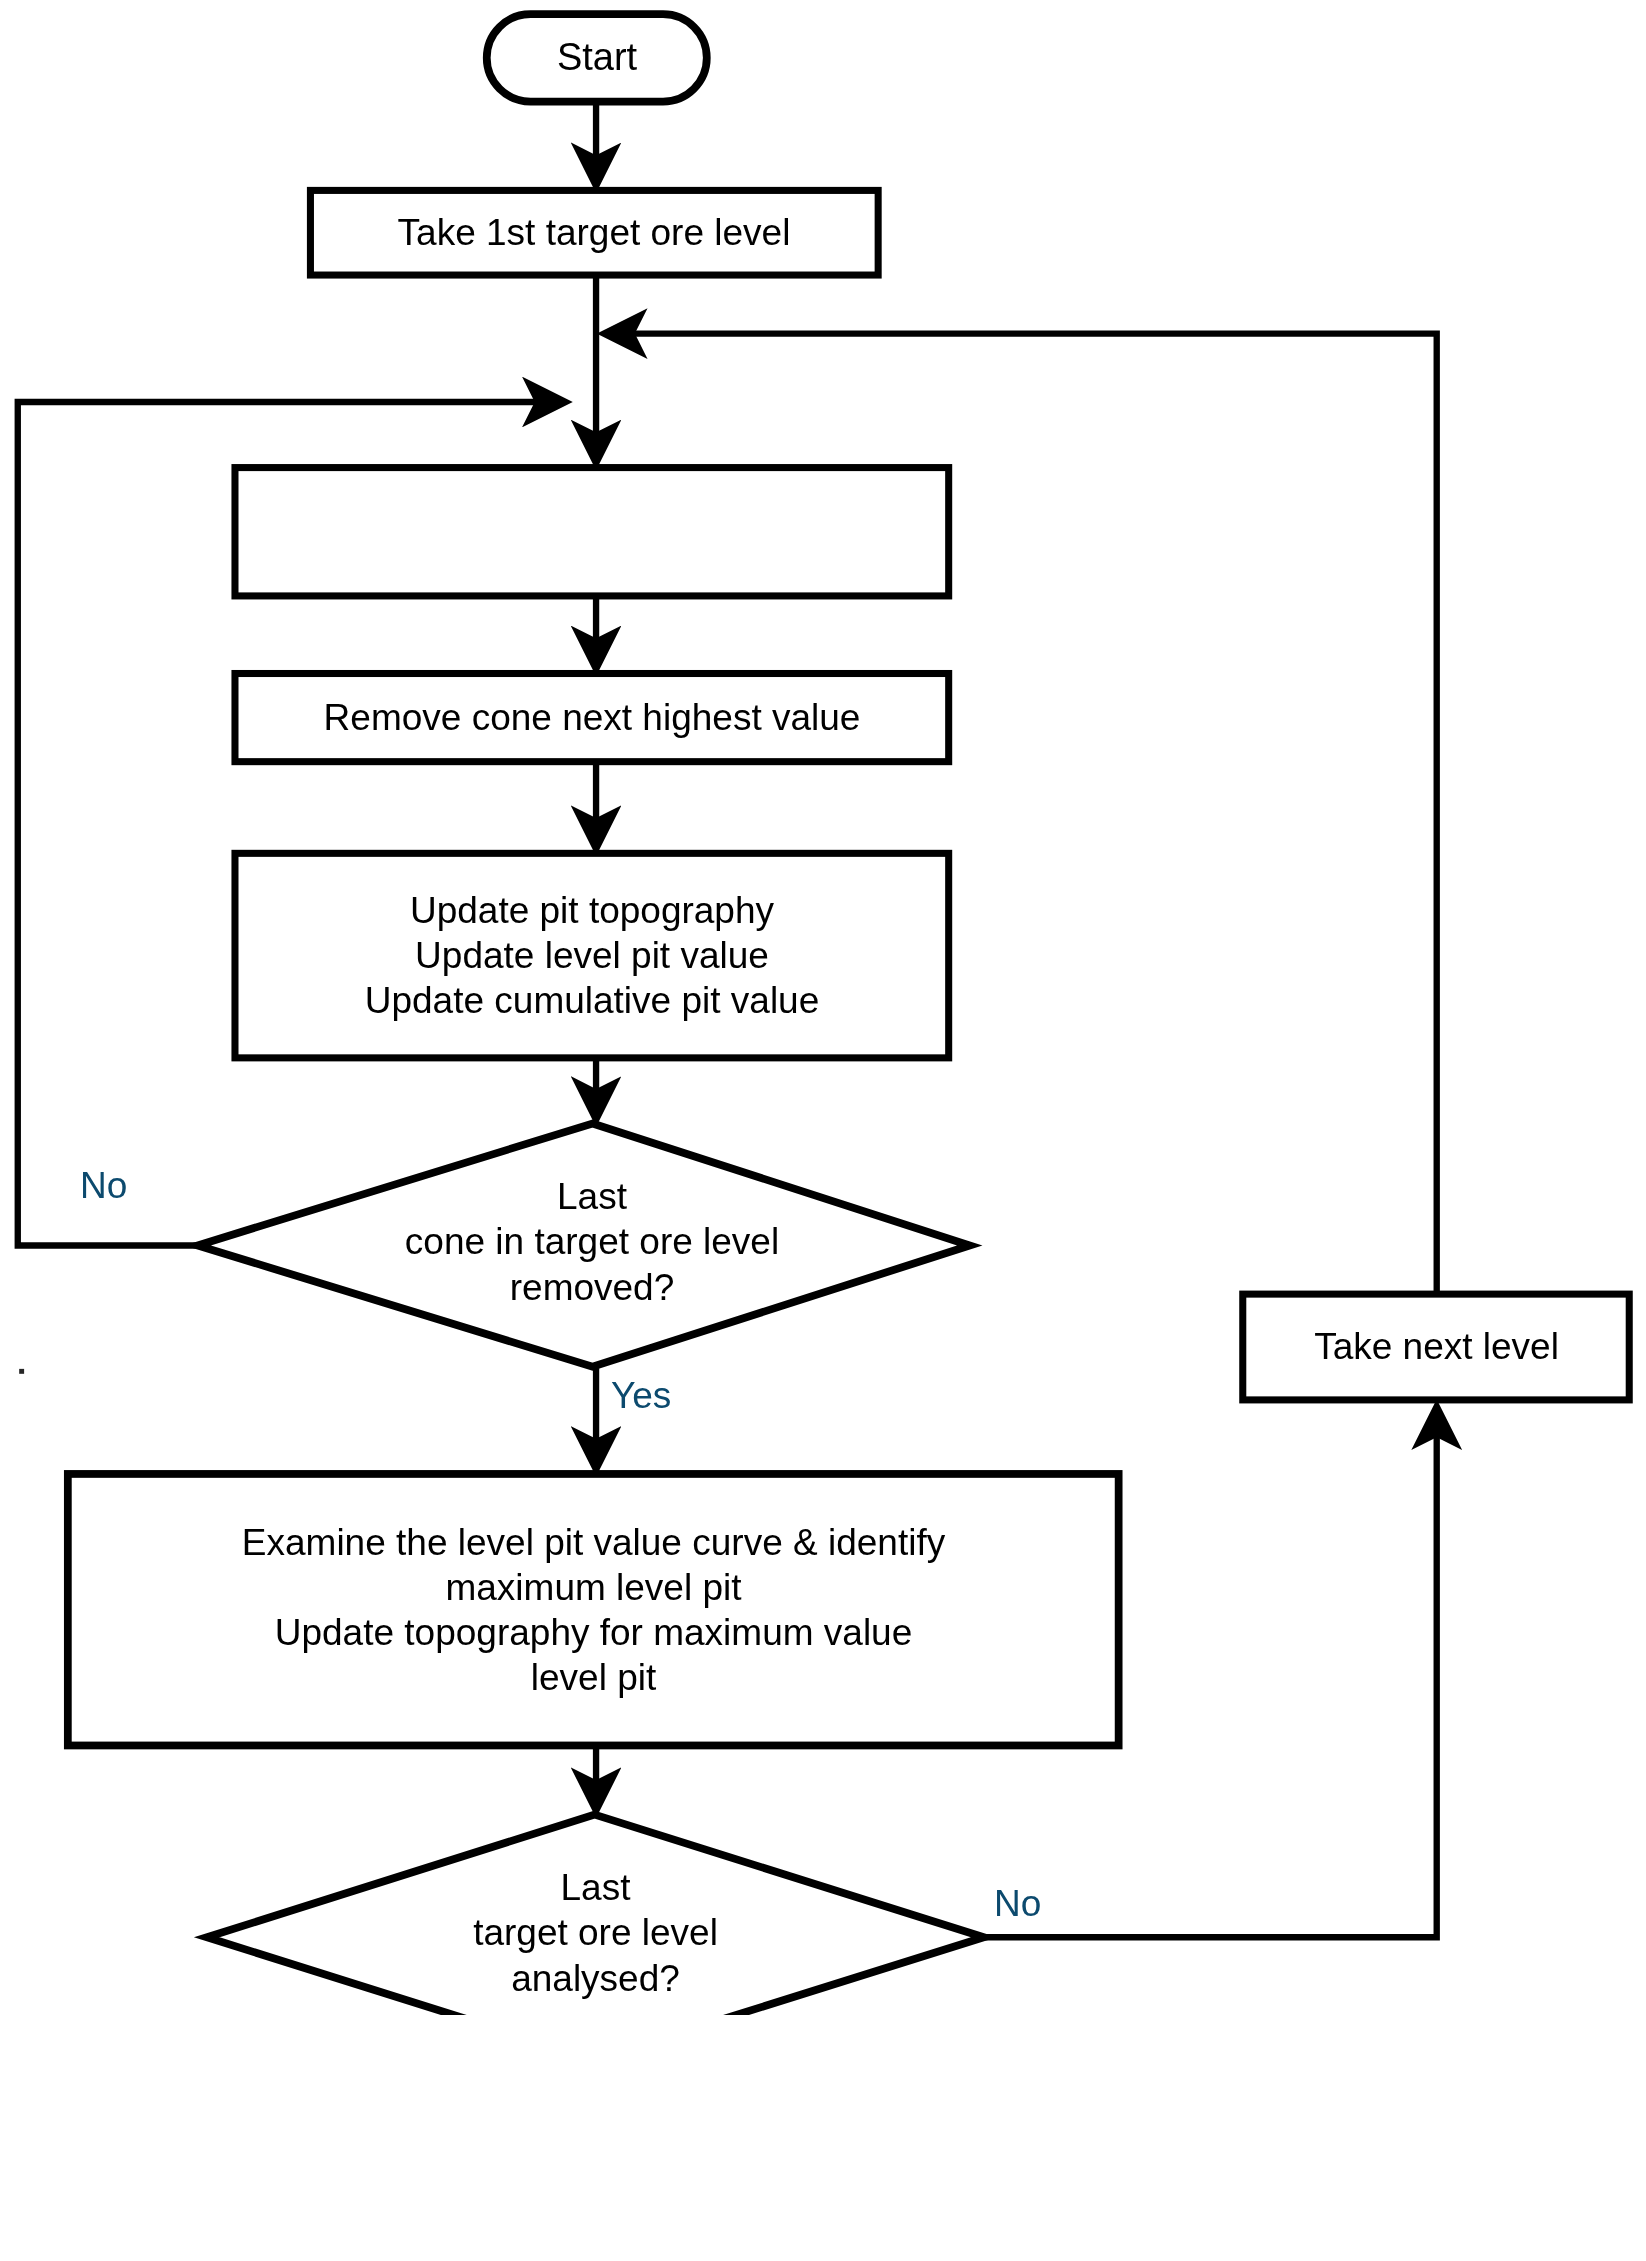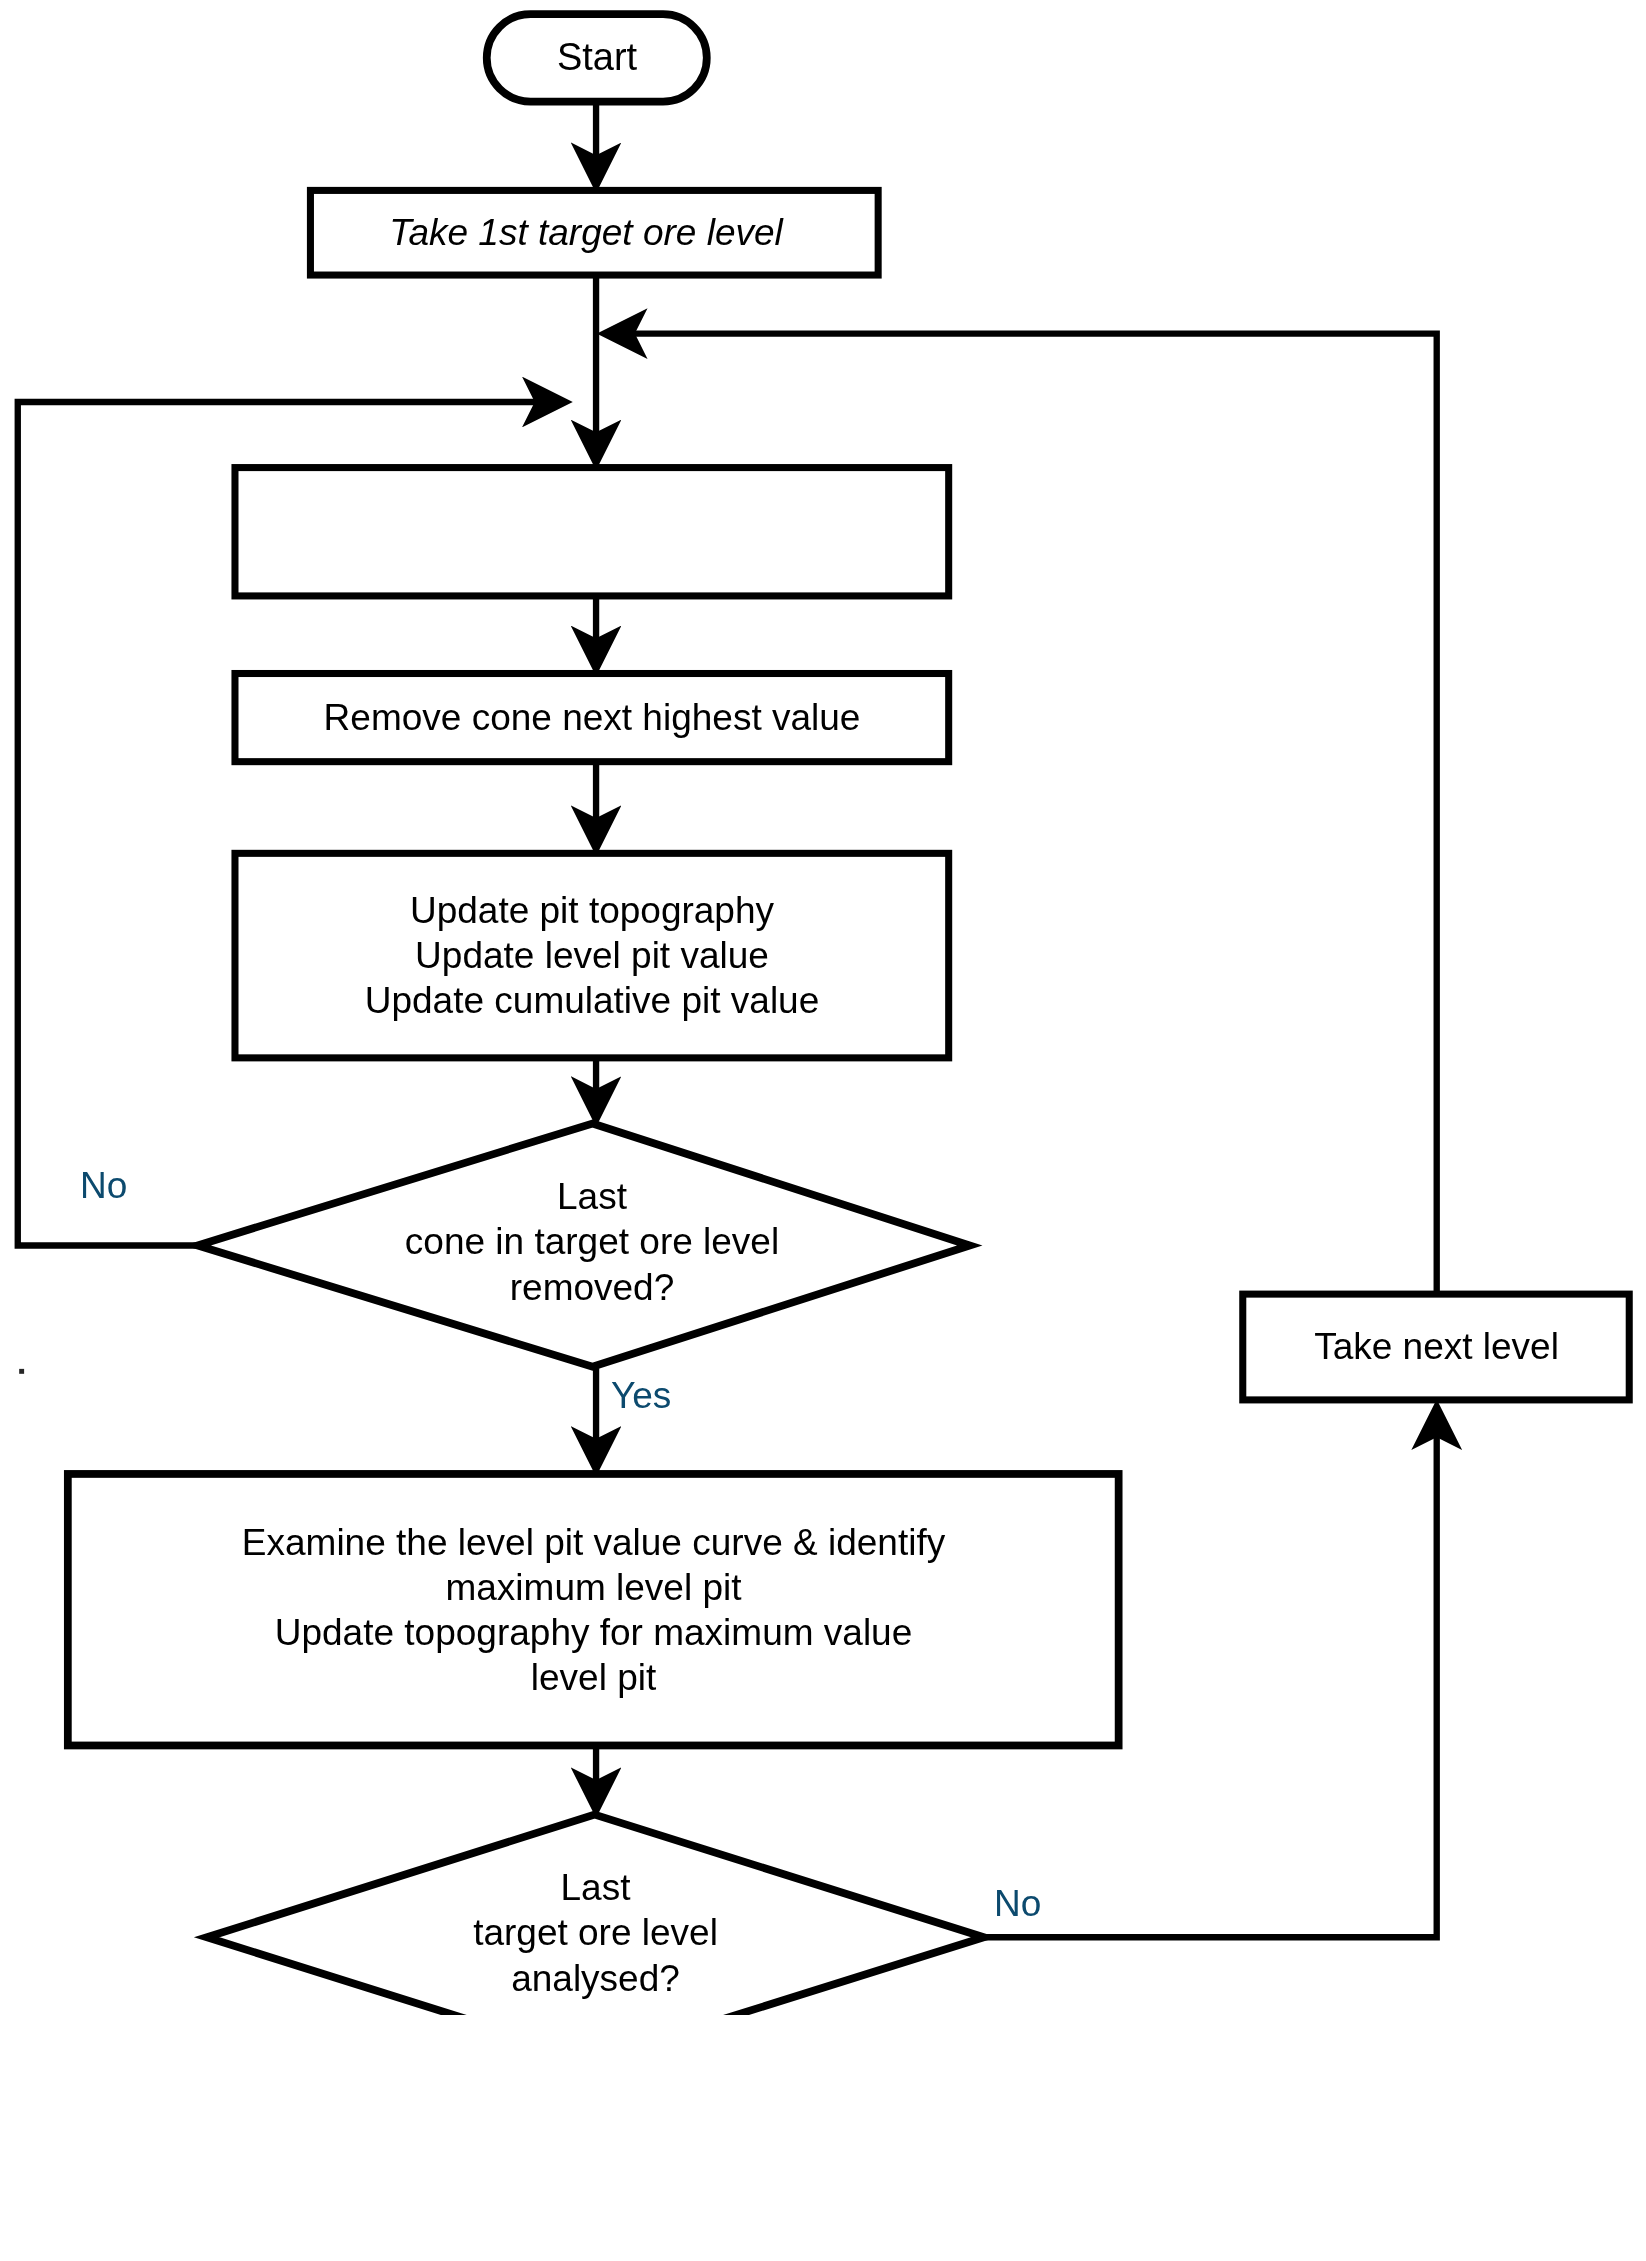--- a/index.html
+++ b/index.html
@@ -95,21 +95,21 @@
     </g>
 
     <g fill="#000000" stroke="none">
       <rect x="27" y="1941" width="7" height="7" opacity="0.85"></rect>
       <rect x="27" y="3170" width="8" height="8" opacity="0.9"></rect>
     </g>
   </svg>
 
   <div class="node-label terminator-label" style="left:487px; top:14px; width:220px; height:87px;">Start</div>
 
-  <div class="node-label" style="left:302px; top:190px; width:568px; height:85px;font-style:italic;">Take 1st target ore level</div>
+  <div class="node-label" style="left:310px; top:190px; width:568px; height:85px;">Take 1st target ore level</div>
 
 
   <div class="node-label" style="left:235px; top:674px; width:714px; height:88px;">Remove cone next highest value</div>
 
   <div class="node-label" style="left:235px; top:853px; width:714px; height:205px;">Update pit topography
 Update level pit value
 Update cumulative pit value</div>
 
   <div class="node-label" style="left:303px; top:1136px; width:578px; height:212px;">Last
 cone in target ore level

